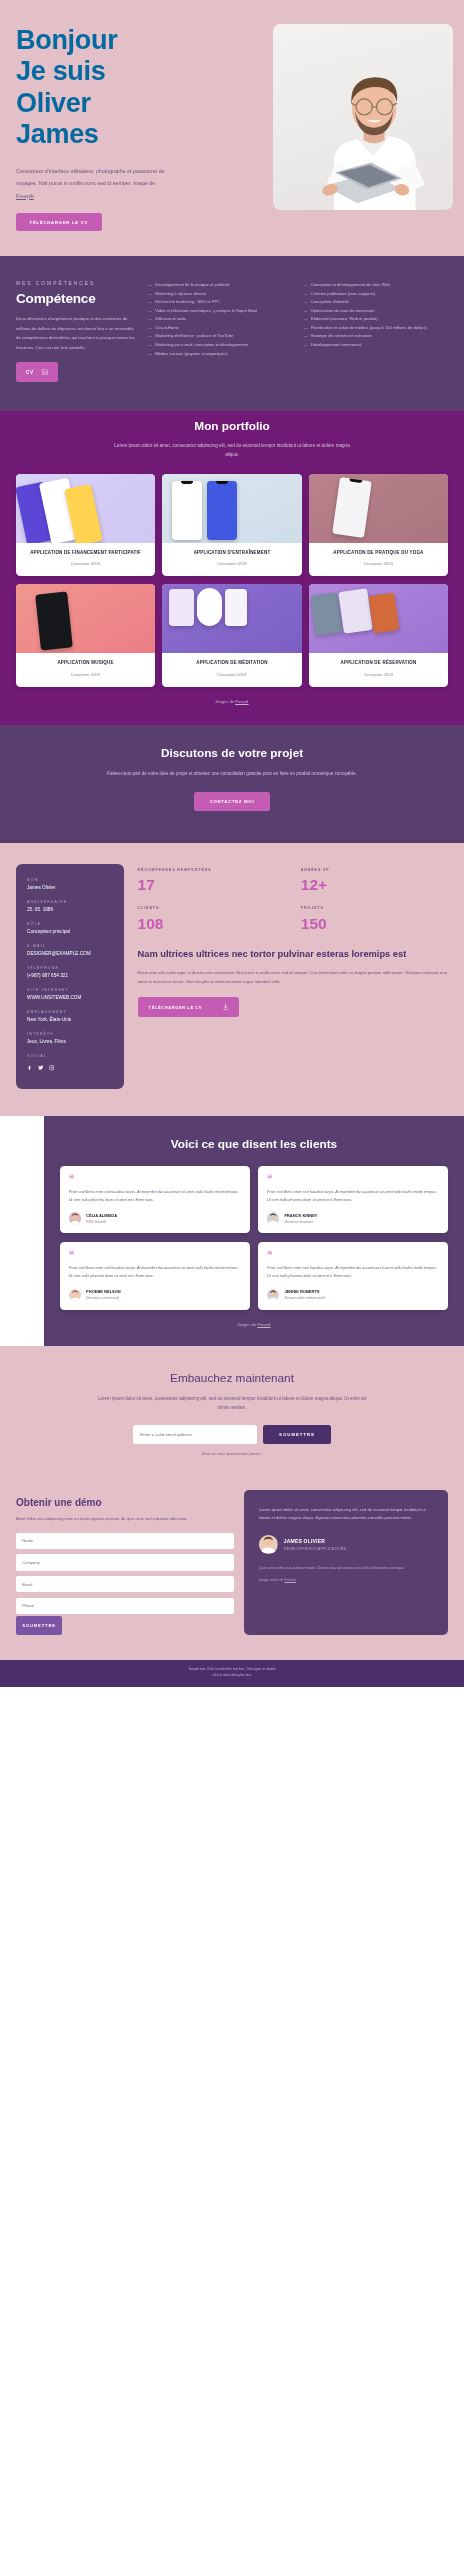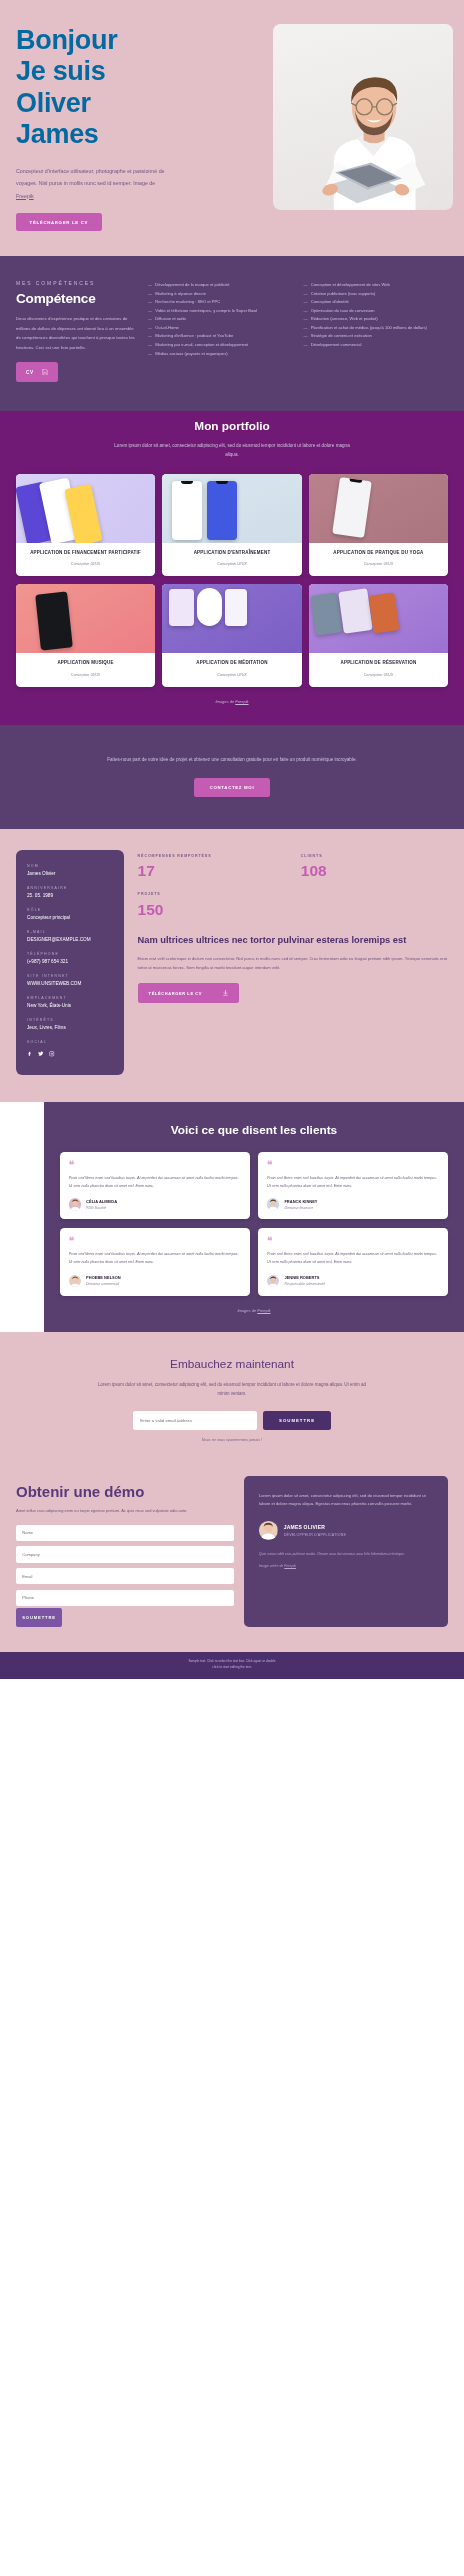--- a/index.html
+++ b/index.html
@@ -127,21 +127,21 @@
     width: 124px; border: none; border-radius: 2.5px; background: #fff;
     padding: 6.8px 7.4px; font-size: 4.3px; color: #8b7f96;
     font-family: "Liberation Sans", sans-serif;
   }
   .btn-dark { background: #4b2f6b; border: none; color: #fff; font-size: 4.3px; font-weight: bold; letter-spacing: 1px; padding: 6.8px 16px; border-radius: 2.5px; cursor: pointer; font-family: "Liberation Sans", sans-serif; }
   .nospam { margin-top: 8.7px; font-size: 3.8px; color: #7a6288; font-style: italic; }
 
   
   .demo { background: #e3bfc8; padding: 6.2px 16px 25px; display: flex; gap: 10px; align-items: stretch; }
   .demo-left { flex: 1; padding-top: 7.4px; }
-  .demo-left h2 { font-size: 15px; font-weight: bold; color: #59397a; }
+  .demo-left h2 { font-size: 10px; font-weight: bold; color: #59397a; }
   .demo-left > p { font-size: 4px; line-height: 2.1; color: #6e5681; margin-top: 7.4px; }
   .demo-form { margin-top: 8.7px; display: flex; flex-direction: column; gap: 5.6px; }
   .demo-form input {
     border: none; border-radius: 1.9px; background: #fff; padding: 5.6px 6.2px;
     font-size: 4.1px; color: #9a8fa5; font-family: "Liberation Sans", sans-serif;
   }
   .btn-submit { background: #7b55a3; border: none; color: #fff; font-size: 4.1px; font-weight: bold; letter-spacing: 0.9px; padding: 6.8px 6.2px; border-radius: 1.9px; cursor: pointer; margin-top: 1.9px; font-family: "Liberation Sans", sans-serif; }
 
   .demo-right { width: 204px; background: #583f70; border-radius: 5px; padding: 16px 15px; flex: none; }
   .demo-right > p { font-size: 4.1px; line-height: 2.1; color: #cfc2dc; }
@@ -379,20 +379,21 @@
           <div class="card-body">
             <div class="card-title">APPLICATION DE RÉSERVATION</div>
             <div class="card-meta">Conception UI/UX</div>
           </div>
         </div>
       </div>
     <div class="credit"><span>Images de </span><u>Freepik</u></div>
   </section>
 
   <section class="discuss">
+    <h2 class="sec-h2">Discutons de votre projet</h2>
     <p>Faites-nous part de votre idée de projet et obtenez une consultation gratuite pour en faire un produit numérique incroyable.</p>
     <button class="btn-contact">CONTACTEZ MOI</button>
   </section>
 
   <section class="about">
     <div class="vcard">
       <div id="vcard-fields">
           <div class="vlabel">NOM</div>
           <div class="vvalue">James Olivier</div>
           <div class="vlabel">ANNIVERSAIRE</div>
@@ -424,20 +425,24 @@
       </div>
     </div>
 
     <div class="about-right">
       <div class="stats" id="stats-grid">
           <div>
             <div class="stat-label">RÉCOMPENSES REMPORTÉES</div>
             <div class="stat-num">17</div>
           </div>
           <div>
+            <div class="stat-label">ANNÉES XP</div>
+            <div class="stat-num">12+</div>
+          </div>
+          <div>
             <div class="stat-label">CLIENTS</div>
             <div class="stat-num">108</div>
           </div>
           <div>
             <div class="stat-label">PROJETS</div>
             <div class="stat-num">150</div>
           </div>
         </div>
       <h3 class="about-h3">Nam ultrices ultrices nec tortor pulvinar esteras loremips est</h3>
       <p class="about-p">Etiam erat velit scelerisque in dictum non consectetur. Nisl purus in mollis nunc sed id semper. Cras fermentum odio eu feugiat pretium nibh ipsum. Tristique venenatis erat tortor at maecenas forvec. Sem fringilla ut morbi tincidunt augue interdum velit.</p>

